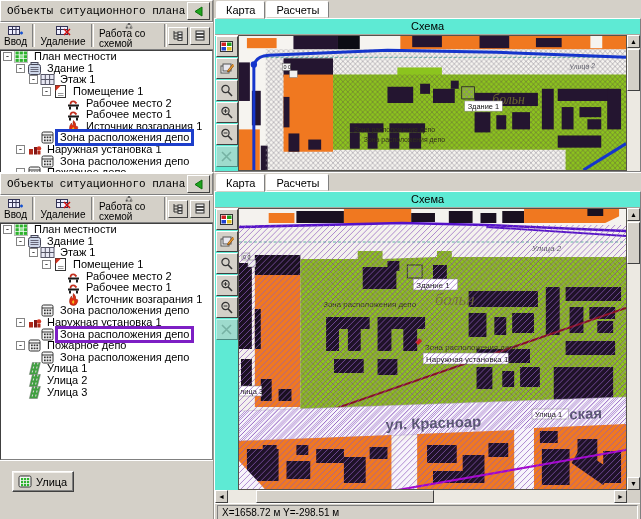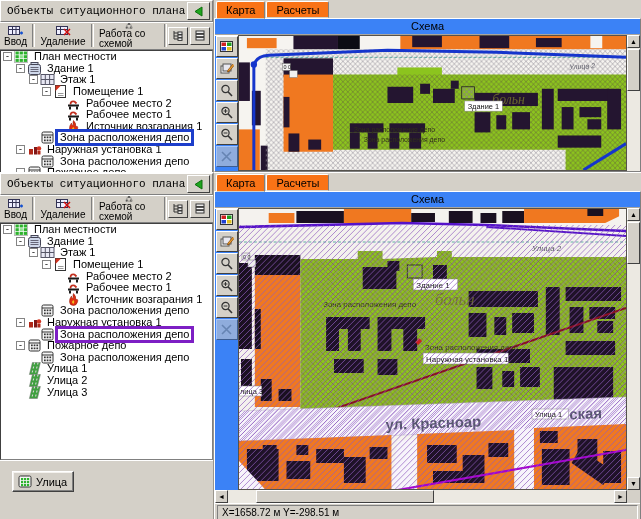--- a/index.html
+++ b/index.html
@@ -39,23 +39,23 @@
   .sel-blue{box-shadow:0 0 0 3px #1d3ecb;background:#fff;position:relative;z-index:2;}
   .sel-purple{box-shadow:0 0 0 3px #7d1fc4;background:#fff;position:relative;z-index:2;}
   .bl-bottom{height:63px;background:#D4D0C8;border-top:1px solid #fff;}
   .calc-btn{margin:10px 0 0 12px;width:62px;height:21px;background:#D4D0C8;
             border:1px solid;border-color:#fff #404040 #404040 #fff;box-shadow:inset -1px -1px #808080,inset 1px 1px #f4f2ee;
             display:flex;align-items:center;gap:4px;padding:0 5px;font-size:11px;}
 
   
   .tabbar{height:18px;display:flex;align-items:flex-end;padding-left:2px;background:#D4D0C8;}
   .tab{padding:2px 9px 1px 9px;border:1px solid;border-color:#fff #808080 #D4D0C8 #fff;
-       border-radius:2px 2px 0 0;margin-right:1px;background:#f97316;position:relative;}
+       border-radius:2px 2px 0 0;margin-right:1px;background:#ffffff;position:relative;}
   .tab.active{z-index:3;padding-bottom:2px;margin-bottom:-1px;}
-  .panelface{border:1px solid;border-color:#fff #808080 #808080 #fff;box-sizing:border-box;background:#3b82f6;}
+  .panelface{border:1px solid;border-color:#fff #808080 #808080 #fff;box-sizing:border-box;background:#5eead4;}
   .schemehead{height:15px;line-height:15px;text-align:center;border-bottom:1px solid #aaa69e;
               box-shadow:0 1px #fff;}
   .mapbody{display:flex;align-items:stretch;}
   .q-tr .mapbody{height:136px;}
   .q-br .mapbody{height:282px;}
   .mtools{width:23px;display:flex;flex-direction:column;gap:1px;padding-top:1px;align-items:center;flex:0 0 23px;}
   .mtool{width:20px;height:19px;background:#D4D0C8;border:1px solid;border-color:#fff #404040 #404040 #fff;
          display:grid;place-items:center;}
   .mtool.disabled{opacity:.55;}
   .mcanvas{flex:1;position:relative;border:1px solid #55524c;background:#fff;overflow:hidden;}

